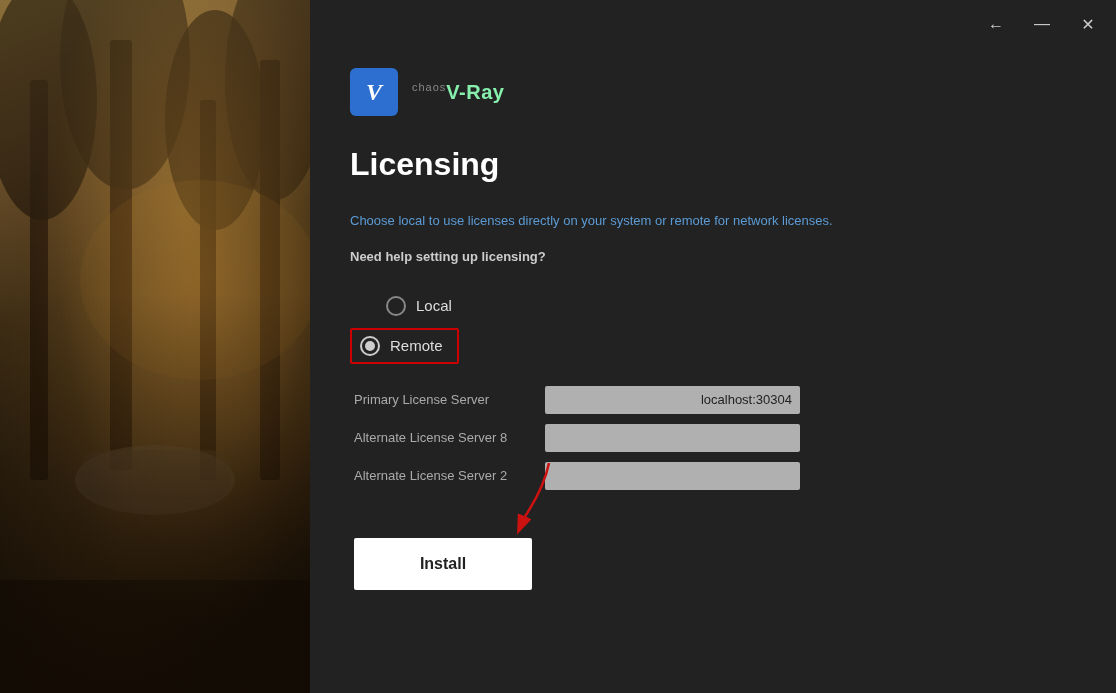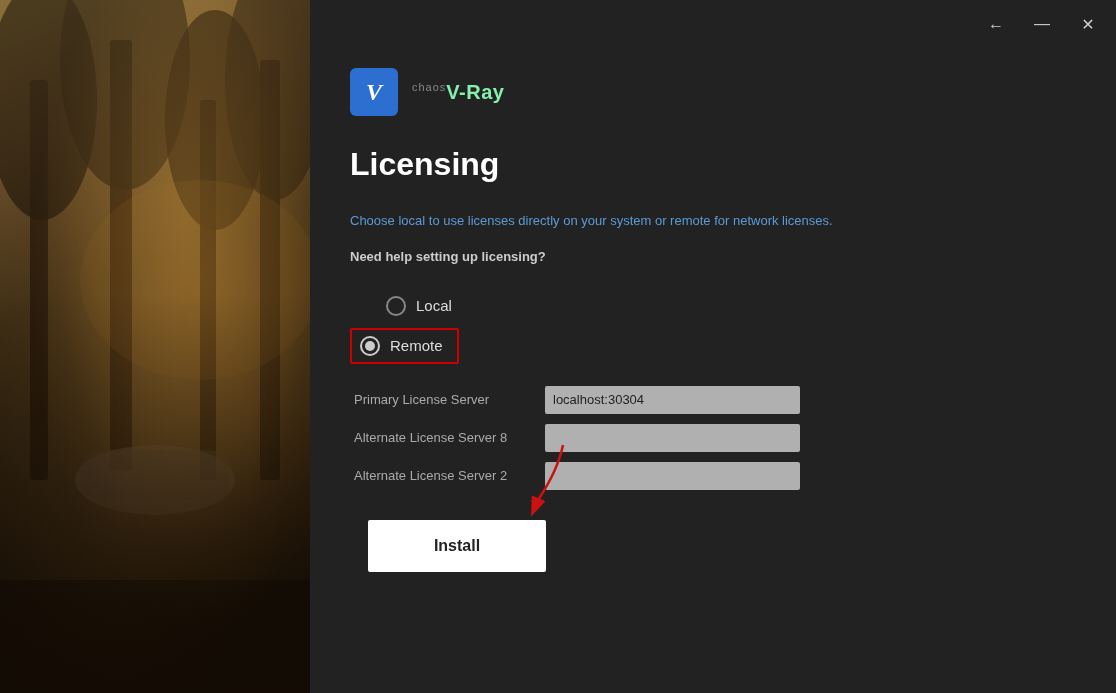--- a/index.html
+++ b/index.html
@@ -218,21 +218,21 @@
       border-radius: 2px;
       gap: 10px;
       cursor: pointer;
     }
 
     
     .form-section {
       display: flex;
       flex-direction: column;
       gap: 10px;
-      margin-bottom: 30px;
+      margin-bottom: 48px;
       margin-left: 4px;
     }
 
     .form-row {
       display: flex;
       align-items: center;
       gap: 16px;
     }
 
     .form-label {
@@ -245,28 +245,29 @@
     .form-input {
       width: 255px;
       height: 28px;
       background: #b0b0b0;
       border: none;
       border-radius: 2px;
       padding: 0 8px;
       font-size: 13px;
       color: #222;
       outline: none;
+      text-align: right;
     }
 
     
     .button-area {
       display: flex;
       align-items: flex-end;
       gap: 20px;
-      margin-left: 18px;
+      margin-left: 4px;
       position: relative;
     }
 
     .install-btn {
       width: 178px;
       height: 52px;
       background: white;
       border: none;
       border-radius: 2px;
       font-size: 16px;

